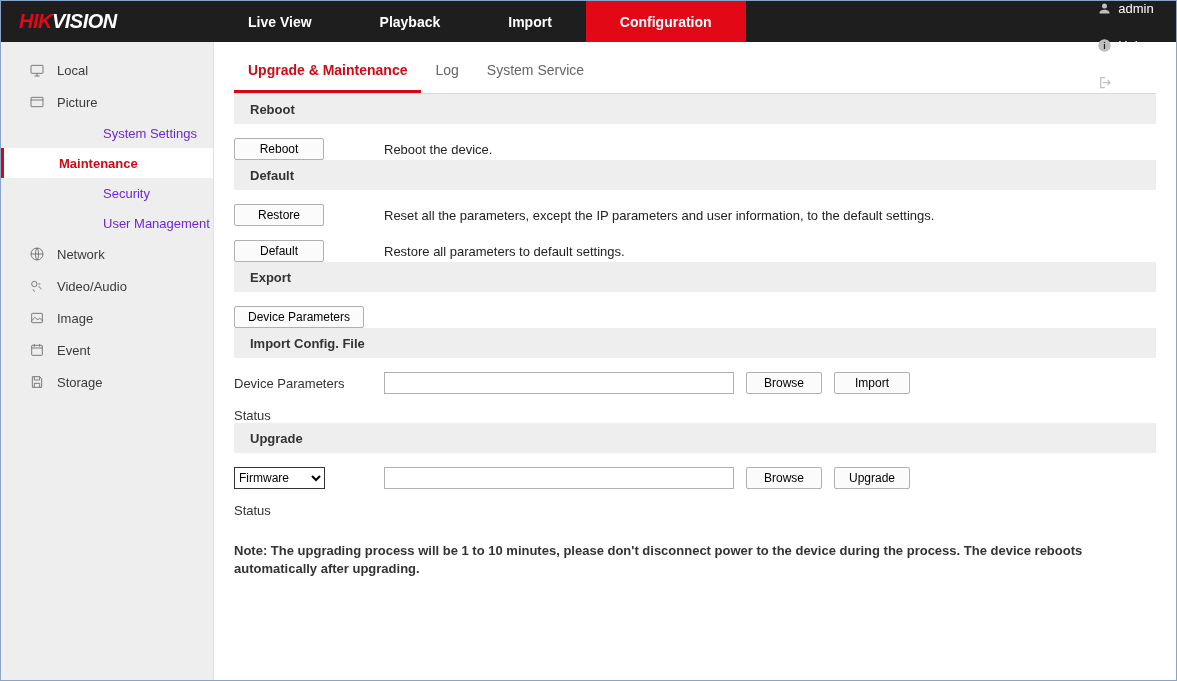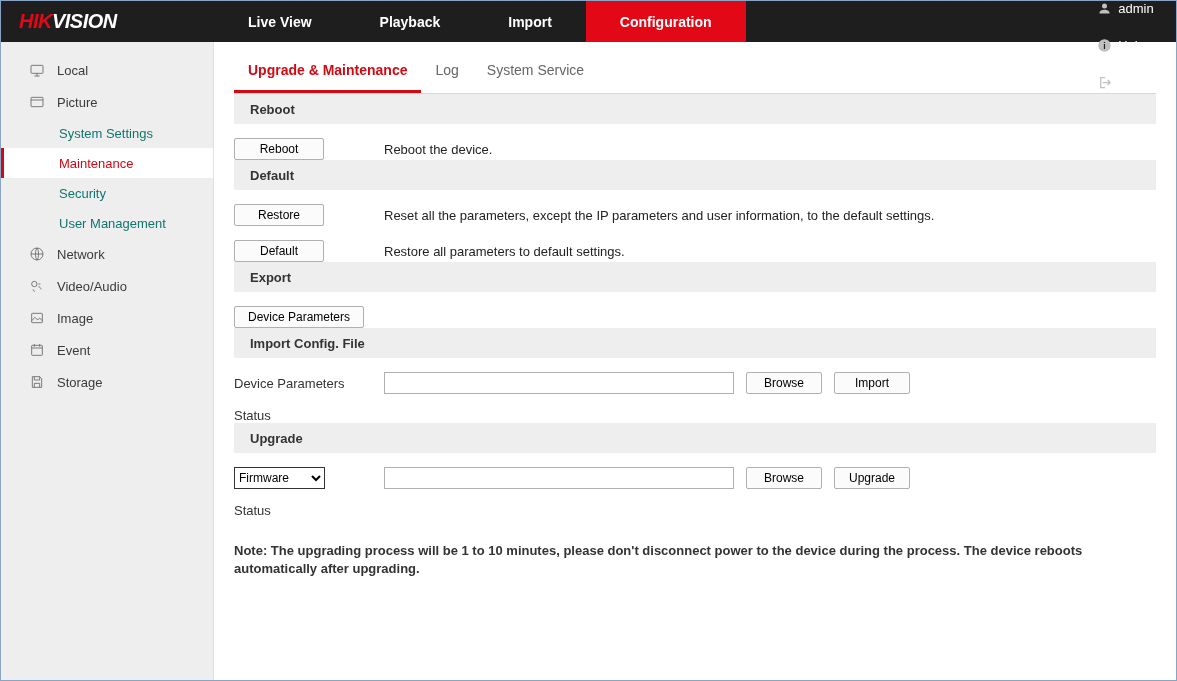--- a/index.html
+++ b/index.html
@@ -19,22 +19,22 @@
 
   .top-right { margin-left:auto; display:flex; align-items:flex-start; padding-right:18px; gap:22px; font-size:13px;flex-direction:column; }
   .top-right .titem { display:flex; align-items:center; gap:6px; cursor:pointer; }
   .top-right svg { width:15px; height:15px; fill:#bfbfbf; }
 
   
   .main { display:flex; height:calc(100% - 41px); }
   .sidebar { width:213px; background:#eeeeee; border-right:1px solid #e1e1e1; padding-top:12px; }
   .side-item { display:flex; align-items:center; height:32px; padding-left:28px; cursor:pointer; color:#3b3b3b; }
   .side-item svg { width:16px; height:16px; margin-right:12px; fill:none; stroke:#6a6a6a; stroke-width:1.3; }
-  .side-sub { padding-left:58px; height:30px; display:flex; align-items:center; cursor:pointer; color:#0f766e; }
-  .side-sub.active { color:#cf0a13; font-weight:normal; background:#fff; border-left:3px solid #cf0a13; margin-left:-0px; padding-left:55px; }
+  .side-sub { padding-left:58px; height:30px; display:flex; align-items:center; cursor:pointer; color:#6d28d9;margin-left:44px; }
+  .side-sub.active { color:#cf0a13; font-weight:bold; background:#fff; border-left:3px solid #cf0a13; margin-left:-0px; padding-left:55px; }
 
   
   .content { flex:1; padding:0 20px 0 20px; overflow:auto; }
   .tabs { display:flex; border-bottom:1px solid #d8d8d8; margin-top:8px; }
   .tab { padding:12px 14px; font-size:14px; color:#666; cursor:pointer; }
   .tab.active { color:#cf0a13; font-weight:bold; border-bottom:3px solid #cf0a13; }
 
   .sect { }
   .sect-hd { background:#eeeeee; height:30px; display:flex; align-items:center; padding-left:16px; font-weight:bold; }
   .row { display:flex; align-items:center; margin-top:14px; }

